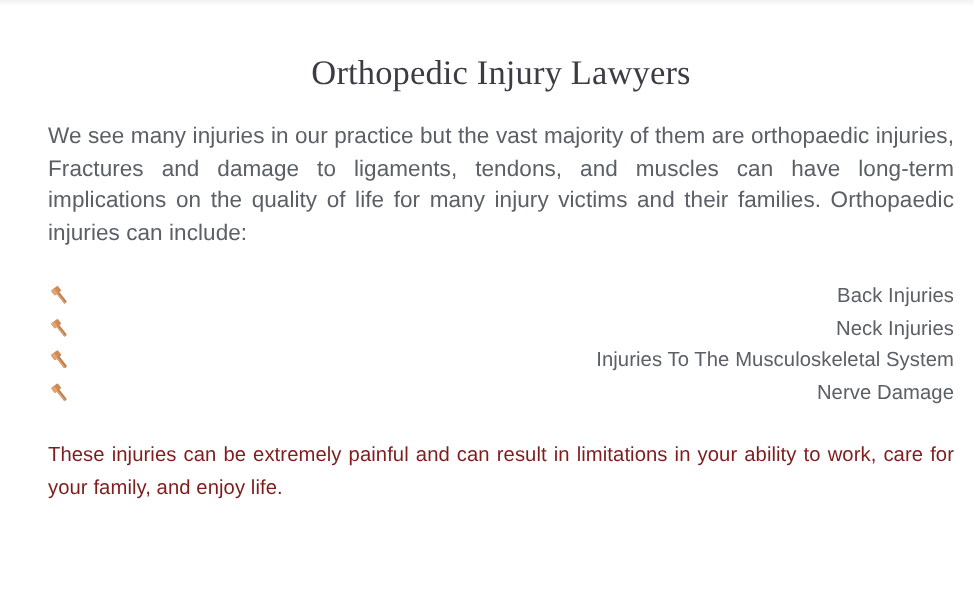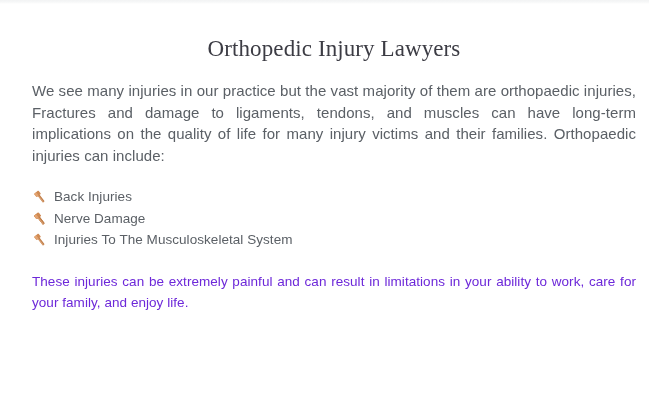--- a/index.html
+++ b/index.html
@@ -61,20 +61,21 @@
     text-align: justify;
     text-justify: inter-word;
     letter-spacing: 0.05px;
   }
 
   .injury-list {
     list-style: none;
     margin: 0;
     padding: 0;
     padding-top: 20px;
+    text-align: right;
   }
 
   .injury-list li {
     position: relative;
     padding-left: 22px;
     font-size: 13.5px;
     line-height: 21.5px;
     color: #5b6066;
     letter-spacing: 0.05px;
     white-space: nowrap;
@@ -91,21 +92,21 @@
   }
   .gavel-icon svg {
     display: block;
   }
 
   .closing-paragraph {
     margin: 0;
     padding-top: 20px;
     font-size: 13.5px;
     line-height: 21.5px;
-    color: #6d28d9;
+    color: #7f1d1d;
     text-align: justify;
     text-justify: inter-word;
     letter-spacing: 0.05px;
   }
 </style>
 </head>
 <body>
 
 <div class="page">
 
@@ -137,20 +138,21 @@
         <span class="gavel-icon">
           <svg viewBox="0 0 14 14" width="14" height="14" aria-hidden="true">
             <g transform="rotate(-38 7 7)">
               <rect x="4.2" y="0.8" width="5.6" height="4.2" rx="0.7" fill="#d08a52"></rect>
               <rect x="4.2" y="0.8" width="2.6" height="4.2" rx="0.7" fill="#e3a472"></rect>
               <rect x="5.9" y="4.6" width="2.2" height="8.6" rx="0.7" fill="#c07f4a"></rect>
               <rect x="5.9" y="4.6" width="1.0" height="8.6" rx="0.5" fill="#d9a073"></rect>
             </g>
           </svg>
         </span>
+        <span>Neck Injuries</span>
       </li>
 
       <li>
         <span class="gavel-icon">
           <svg viewBox="0 0 14 14" width="14" height="14" aria-hidden="true">
             <g transform="rotate(-38 7 7)">
               <rect x="4.2" y="0.8" width="5.6" height="4.2" rx="0.7" fill="#d08a52"></rect>
               <rect x="4.2" y="0.8" width="2.6" height="4.2" rx="0.7" fill="#e3a472"></rect>
               <rect x="5.9" y="4.6" width="2.2" height="8.6" rx="0.7" fill="#c07f4a"></rect>
               <rect x="5.9" y="4.6" width="1.0" height="8.6" rx="0.5" fill="#d9a073"></rect>
@@ -163,35 +165,35 @@
         <span class="gavel-icon">
           <svg viewBox="0 0 14 14" width="14" height="14" aria-hidden="true">
             <g transform="rotate(-38 7 7)">
               <rect x="4.2" y="0.8" width="5.6" height="4.2" rx="0.7" fill="#d08a52"></rect>
               <rect x="4.2" y="0.8" width="2.6" height="4.2" rx="0.7" fill="#e3a472"></rect>
               <rect x="5.9" y="4.6" width="2.2" height="8.6" rx="0.7" fill="#c07f4a"></rect>
               <rect x="5.9" y="4.6" width="1.0" height="8.6" rx="0.5" fill="#d9a073"></rect>
             </g>
           </svg>
         </span>
-        <span>Nerve Damage</span>
+        <span>Injuries To The Musculoskeletal System</span>
       </li>
 
       <li>
         <span class="gavel-icon">
           <svg viewBox="0 0 14 14" width="14" height="14" aria-hidden="true">
             <g transform="rotate(-38 7 7)">
               <rect x="4.2" y="0.8" width="5.6" height="4.2" rx="0.7" fill="#d08a52"></rect>
               <rect x="4.2" y="0.8" width="2.6" height="4.2" rx="0.7" fill="#e3a472"></rect>
               <rect x="5.9" y="4.6" width="2.2" height="8.6" rx="0.7" fill="#c07f4a"></rect>
               <rect x="5.9" y="4.6" width="1.0" height="8.6" rx="0.5" fill="#d9a073"></rect>
             </g>
           </svg>
         </span>
-        <span>Injuries To The Musculoskeletal System</span>
+        <span>Nerve Damage</span>
       </li>
 
     </ul>
 
     <p class="closing-paragraph">These injuries can be extremely painful and can result in limitations in your ability to work, care for your family, and enjoy life.</p>
 
   </div>
 </div>
 
 </body></html>

